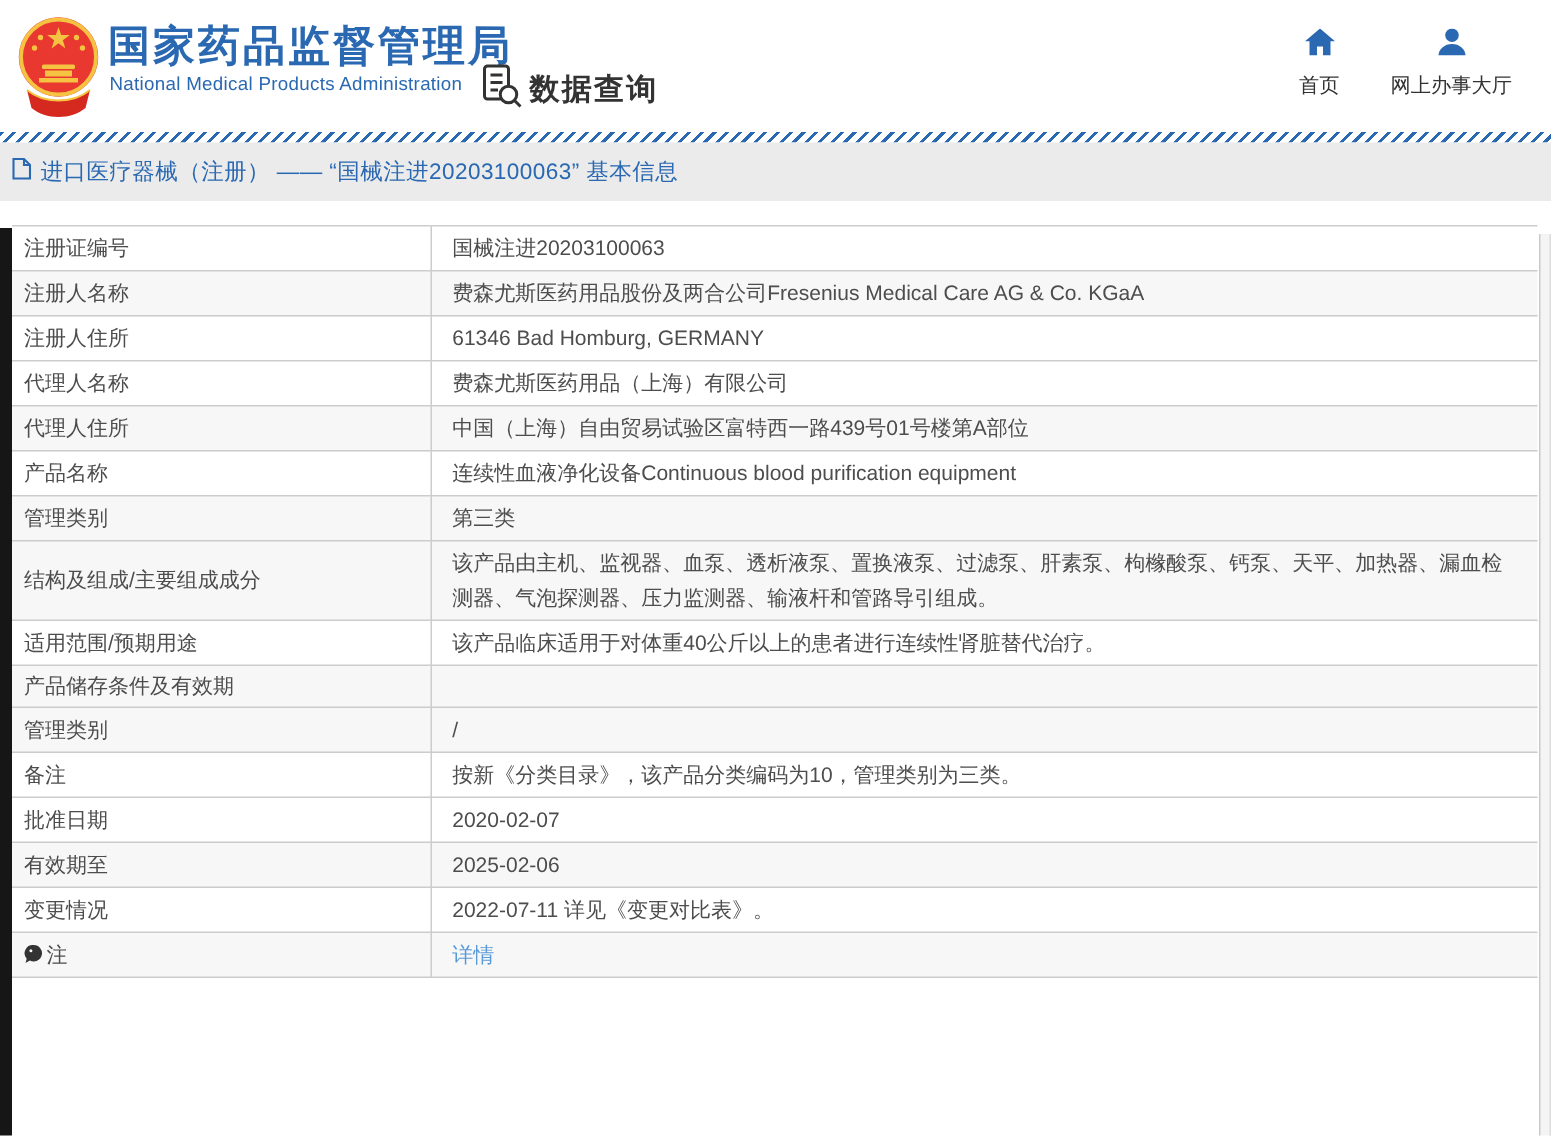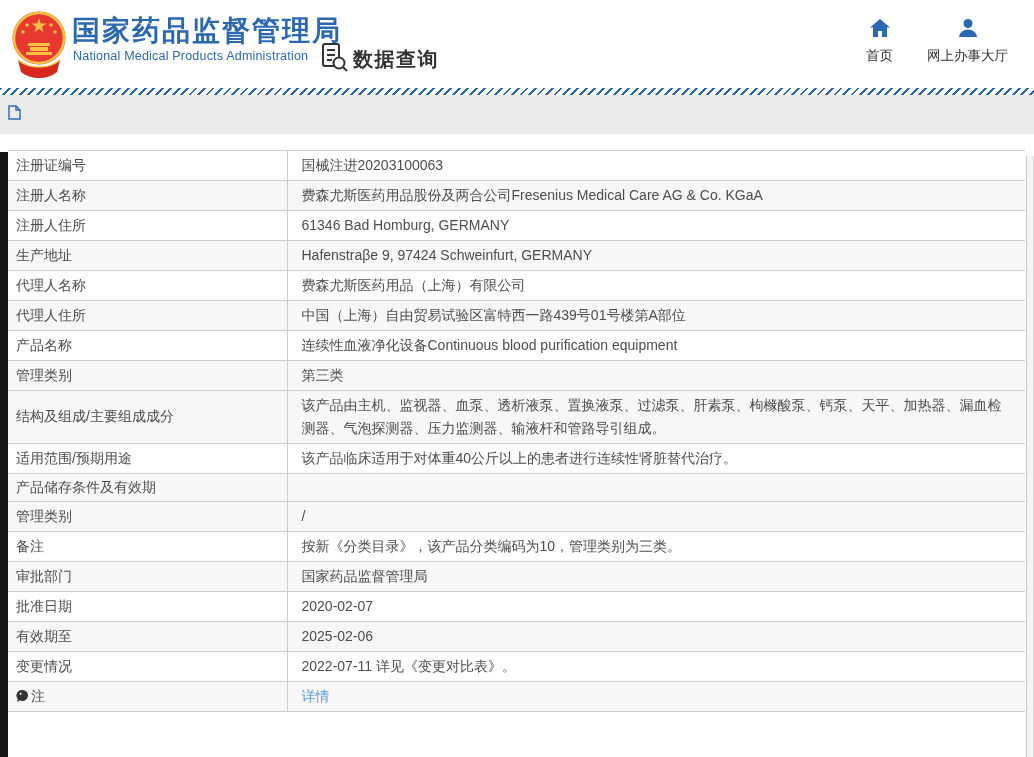--- a/index.html
+++ b/index.html
@@ -104,43 +104,40 @@
 
 <div class="stripe-bar"></div>
 
 <div class="breadcrumb">
   <span>
     <svg width="13" height="15" viewBox="0 0 13 15" fill="none" stroke="#2a69b2" stroke-width="1.4">
       <path d="M1 1h7l4 4v9H1z"></path>
       <path d="M8 1v4h4"></path>
     </svg>
   </span>
+  <span class="breadcrumb-text">进口医疗器械（注册） —— “国械注进20203100063” 基本信息</span>
 </div>
 
 <div class="main">
   <div class="left-strip"></div>
   <div class="scrollbar"></div>
 
   <table class="info-table">
     <tbody>
         <tr>
     <td class="label-cell"><span>注册证编号</span></td>
     <td class="value-cell">国械注进20203100063</td>
   </tr>
         <tr class="alt">
     <td class="label-cell"><span>注册人名称</span></td>
     <td class="value-cell">费森尤斯医药用品股份及两合公司Fresenius Medical Care AG &amp; Co. KGaA</td>
   </tr>
         <tr>
     <td class="label-cell"><span>注册人住所</span></td>
     <td class="value-cell">61346 Bad Homburg, GERMANY</td>
-  </tr>
-        <tr class="alt">
-    <td class="label-cell"><span>生产地址</span></td>
-    <td class="value-cell">Hafenstraβe 9, 97424 Schweinfurt, GERMANY</td>
   </tr>
         <tr>
     <td class="label-cell"><span>代理人名称</span></td>
     <td class="value-cell">费森尤斯医药用品（上海）有限公司</td>
   </tr>
         <tr class="alt">
     <td class="label-cell"><span>代理人住所</span></td>
     <td class="value-cell">中国（上海）自由贸易试验区富特西一路439号01号楼第A部位</td>
   </tr>
         <tr>
@@ -164,24 +161,20 @@
     <td class="value-cell"></td>
   </tr>
         <tr class="alt">
     <td class="label-cell"><span>管理类别</span></td>
     <td class="value-cell">/</td>
   </tr>
         <tr>
     <td class="label-cell"><span>备注</span></td>
     <td class="value-cell">按新《分类目录》，该产品分类编码为10，管理类别为三类。</td>
   </tr>
-        <tr class="alt">
-    <td class="label-cell"><span>审批部门</span></td>
-    <td class="value-cell">国家药品监督管理局</td>
-  </tr>
         <tr>
     <td class="label-cell"><span>批准日期</span></td>
     <td class="value-cell">2020-02-07</td>
   </tr>
         <tr class="alt">
     <td class="label-cell"><span>有效期至</span></td>
     <td class="value-cell">2025-02-06</td>
   </tr>
         <tr>
     <td class="label-cell"><span>变更情况</span></td>

